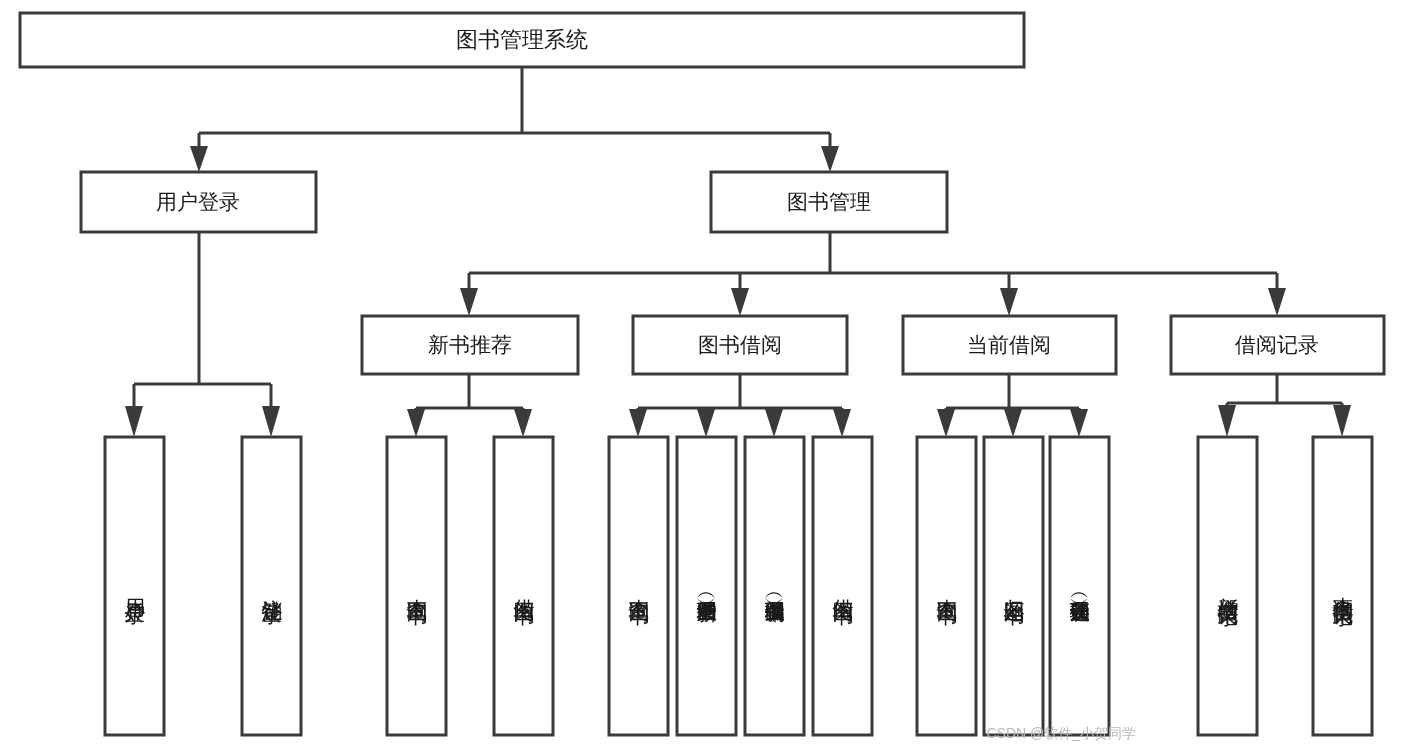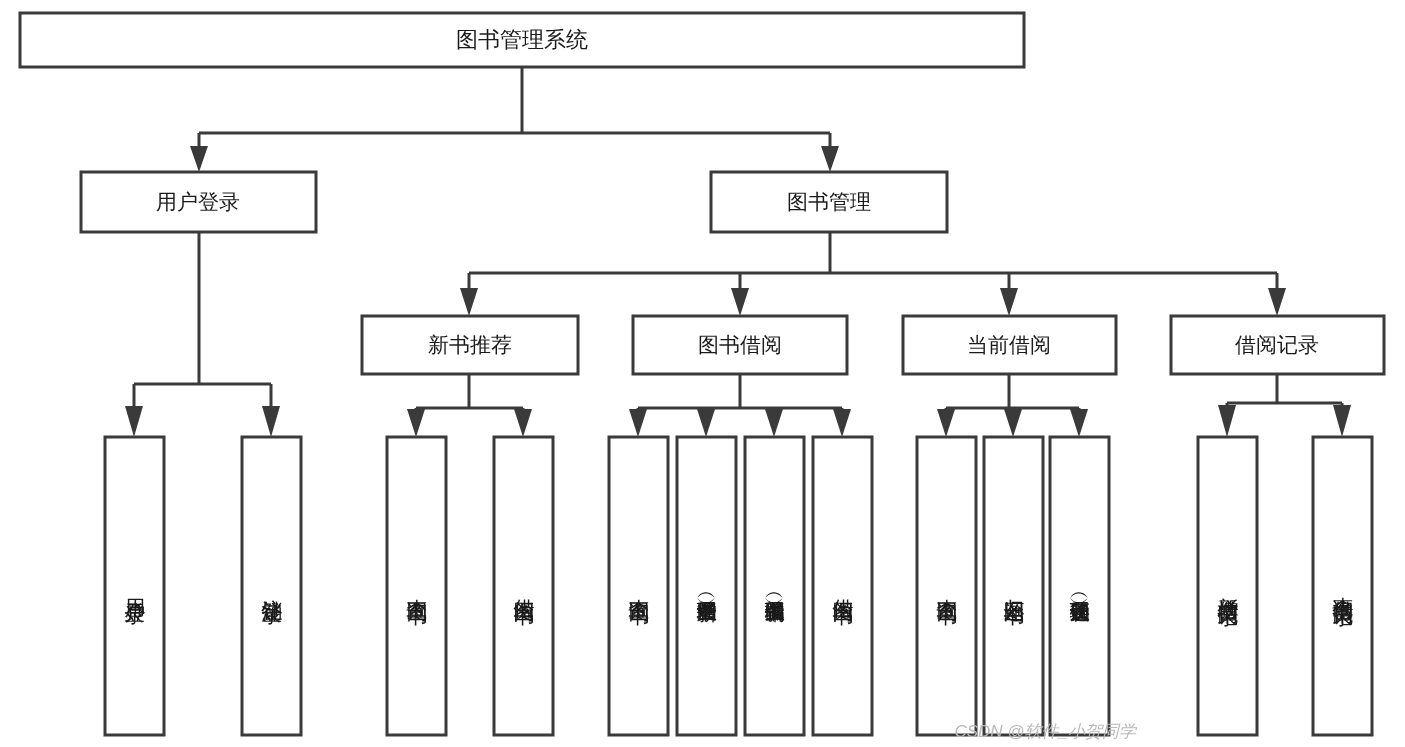--- a/index.html
+++ b/index.html
@@ -69,24 +69,23 @@
     justify-content: center;
     text-align: center;
     pointer-events: none;
     white-space: nowrap;
   }
   .watermark {
     position: absolute;
     right: 8px;
     bottom: 4px;
     font-family: "Liberation Sans", "DejaVu Sans", sans-serif;
-    font-size: 17px;
+    font-size: 14px;
     color: #b9b9b9;
     white-space: nowrap;
-    font-style: italic;
   }
 </style>
 </head>
 <body>
 
 <div id="diagram-root">
 
   <svg class="flowchart" viewBox="0 0 1405 747" xmlns="http://www.w3.org/2000/svg">
 
     <g>

